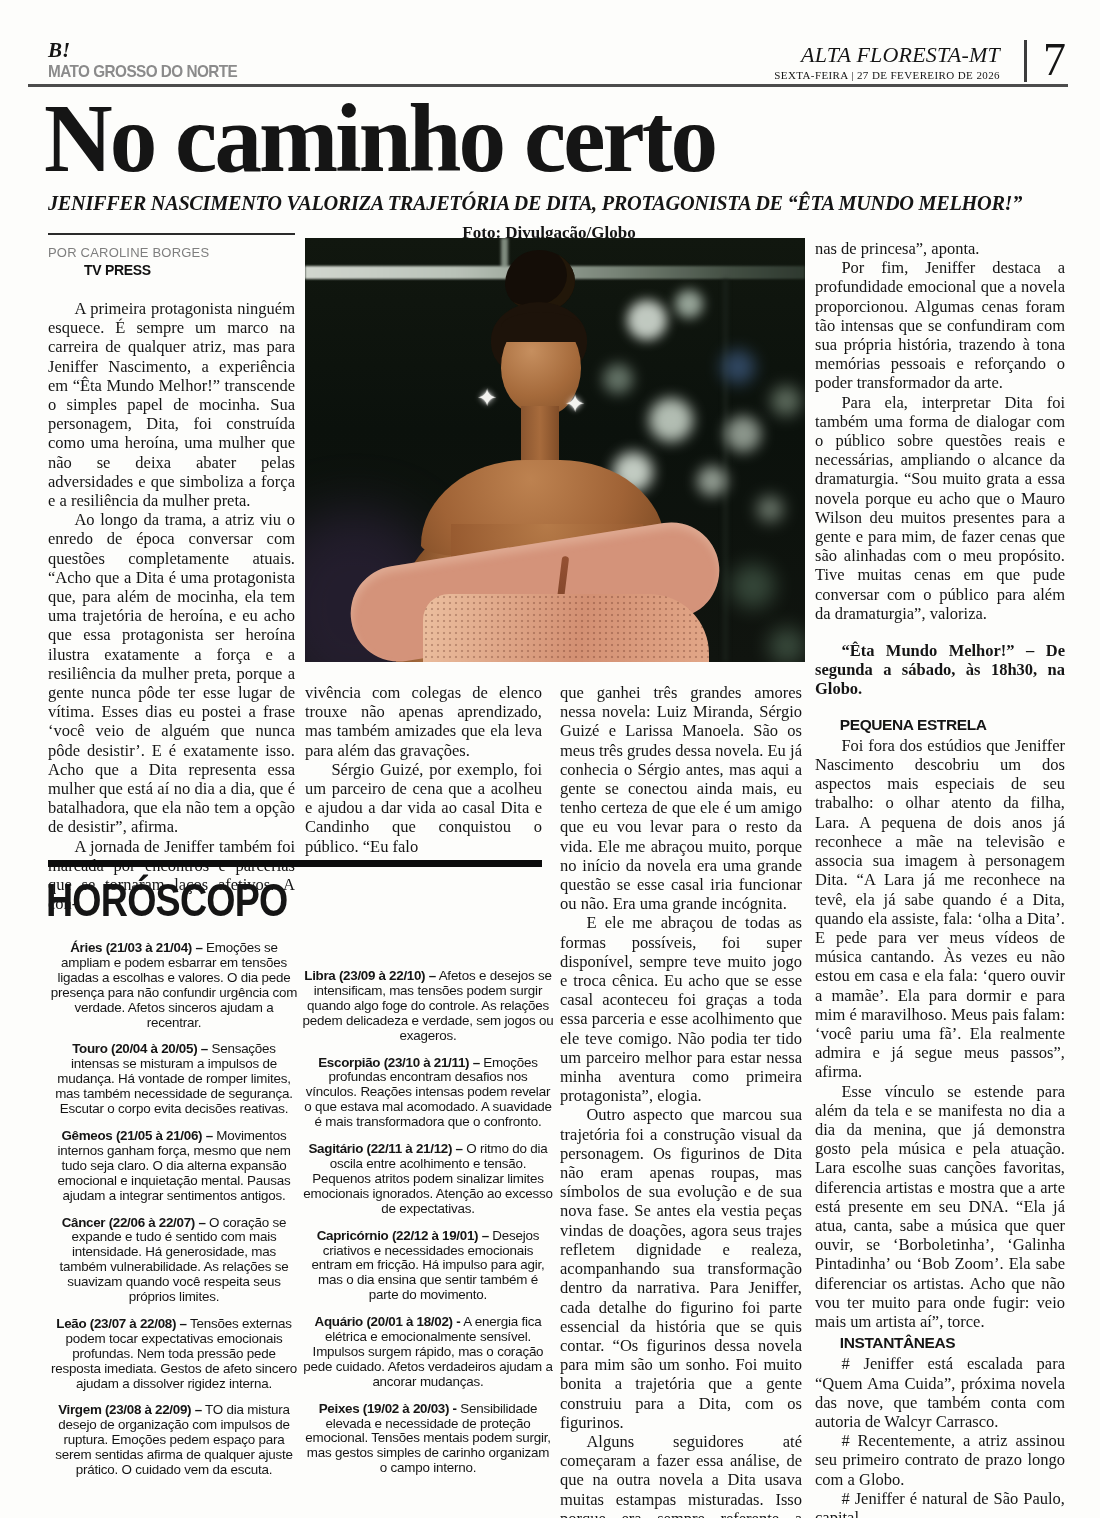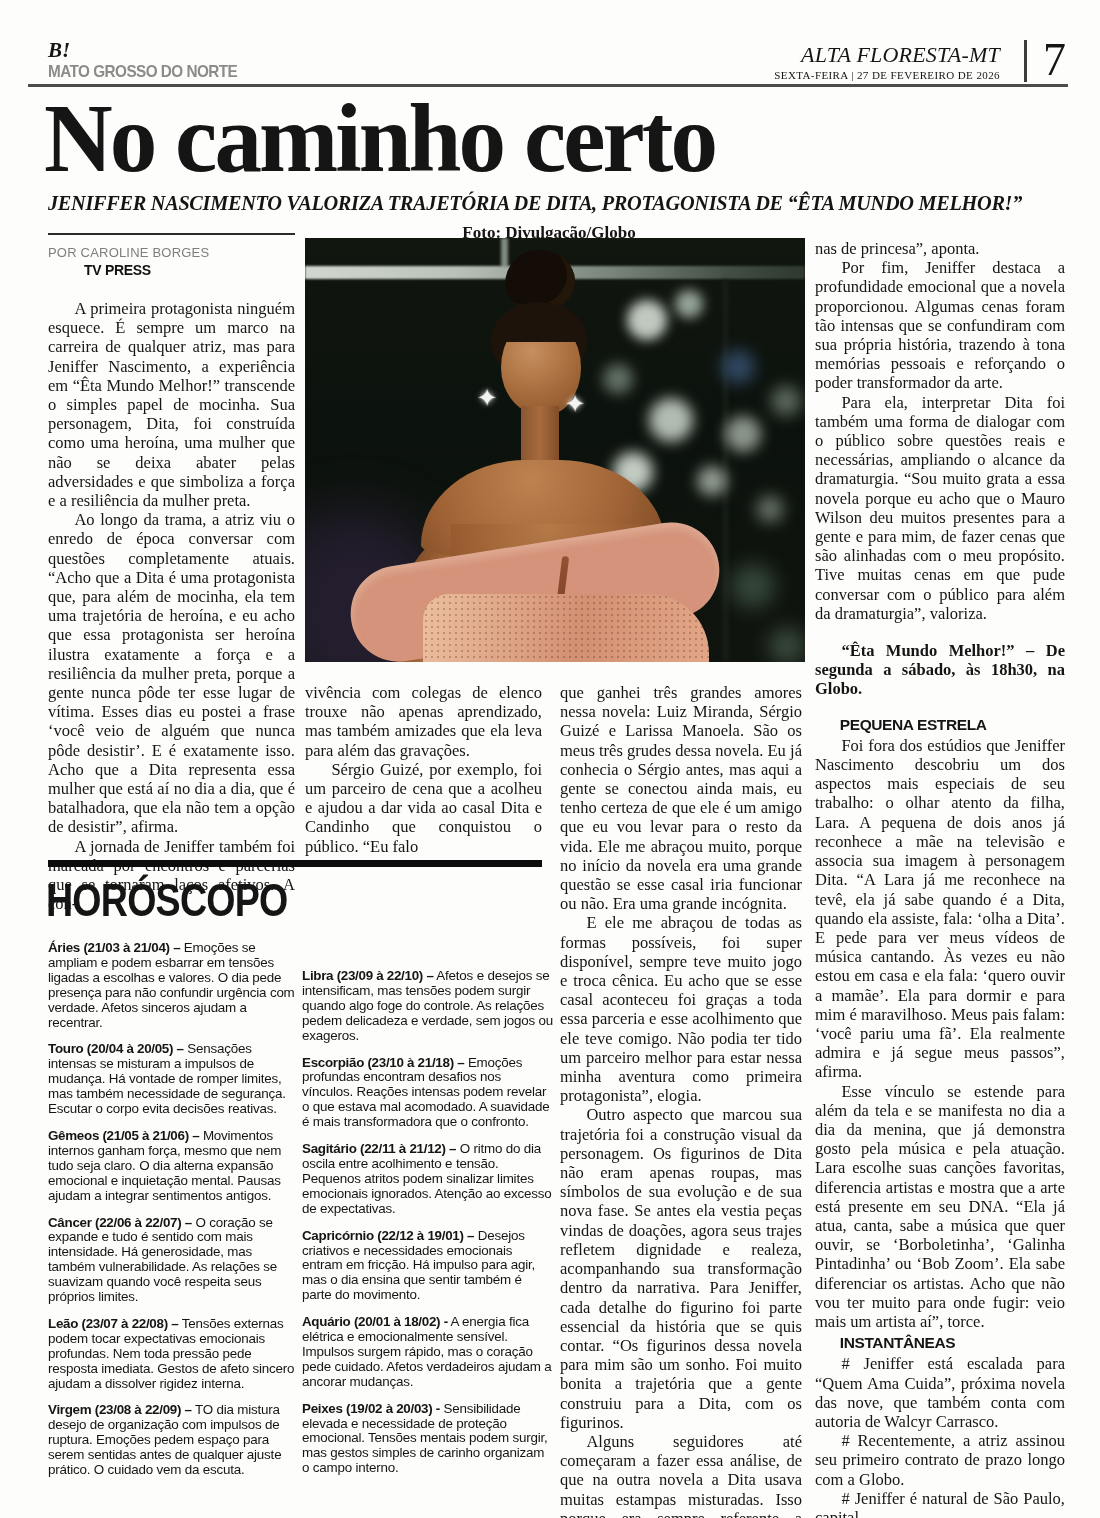--- a/index.html
+++ b/index.html
@@ -84,21 +84,21 @@
   .sched{font-weight:bold;margin:18px 0 16px 0 !important;}
   .subhead-sans{font-family:"Liberation Sans",sans-serif;font-weight:bold;font-size:15.5px;letter-spacing:-0.4px;
                 margin:10px 0 2px 0;text-indent:1.6em;}
   .subhead-sans.tight{margin-top:2px;}
 
   
   .horo-rule{position:absolute;left:48px;top:860px;width:494px;height:7px;background:#0d0d0d;}
   .horo-title{position:absolute;left:46px;top:872px;font-family:"Liberation Sans",sans-serif;font-weight:bold;
               font-size:47px;letter-spacing:-1px;transform:scaleX(.8);transform-origin:left;white-space:nowrap;}
   .horo-col{position:absolute;top:941px;width:252px;font-family:"Liberation Sans",sans-serif;
-            font-size:13.4px;line-height:14.9px;letter-spacing:-0.2px;text-align:left;}
+            font-size:13.4px;line-height:14.9px;letter-spacing:-0.2px;text-align:center;}
   .horo-col.left{left:48px;}
   .horo-col.right{left:302px;margin-top:28px;}
   .horo-col p{margin:0 0 12px 0;}
   .horo-col b{letter-spacing:-0.3px;}
 </style>
 </head>
 <body>
 
 <div class="page">
 
@@ -194,25 +194,25 @@
 
   <div class="horo-rule"></div>
   <div class="horo-title">HORÓSCOPO</div>
 
   <div class="horo-col left">
     <p><b>Áries (21/03 à 21/04) –</b> <span>Emoções se ampliam e podem esbarrar em tensões ligadas a escolhas e valores. O dia pede presença para não confundir urgência com verdade. Afetos sinceros ajudam a recentrar.</span></p>
     <p><b>Touro (20/04 à 20/05) –</b> <span>Sensações intensas se misturam a impulsos de mudança. Há vontade de romper limites, mas também necessidade de segurança. Escutar o corpo evita decisões reativas.</span></p>
     <p><b>Gêmeos (21/05 à 21/06) –</b> <span>Movimentos internos ganham força, mesmo que nem tudo seja claro. O dia alterna expansão emocional e inquietação mental. Pausas ajudam a integrar sentimentos antigos.</span></p>
     <p><b>Câncer (22/06 à 22/07) –</b> <span>O coração se expande e tudo é sentido com mais intensidade. Há generosidade, mas também vulnerabilidade. As relações se suavizam quando você respeita seus próprios limites.</span></p>
     <p><b>Leão (23/07 à 22/08) –</b> <span>Tensões externas podem tocar expectativas emocionais profundas. Nem toda pressão pede resposta imediata. Gestos de afeto sincero ajudam a dissolver rigidez interna.</span></p>
-    <p><b>Virgem (23/08 à 22/09) –</b> <span>TO dia mistura desejo de organização com impulsos de ruptura. Emoções pedem espaço para serem sentidas antes de qualquer ajuste prático. O cuidado vem da escuta.</span></p>
+    <p><b>Virgem (23/08 à 22/09) –</b> <span>TO dia mistura desejo de organização com impulsos de ruptura. Emoções pedem espaço para serem sentidas afirma de qualquer ajuste prático. O cuidado vem da escuta.</span></p>
   </div>
 
   <div class="horo-col right">
     <p><b>Libra (23/09 à 22/10) –</b> <span>Afetos e desejos se intensificam, mas tensões podem surgir quando algo foge do controle. As relações pedem delicadeza e verdade, sem jogos ou exageros.</span></p>
-    <p><b>Escorpião (23/10 à 21/18) –</b> <span>Emoções profundas encontram desafios nos vínculos. Reações intensas podem revelar o que estava mal acomodado. A suavidade é mais transformadora que o confronto.</span></p>
+    <p><b>Escorpião (23/10 à 21/11) –</b> <span>Emoções profundas encontram desafios nos vínculos. Reações intensas podem revelar o que estava mal acomodado. A suavidade é mais transformadora que o confronto.</span></p>
     <p><b>Sagitário (22/11 à 21/12) –</b> <span>O ritmo do dia oscila entre acolhimento e tensão. Pequenos atritos podem sinalizar limites emocionais ignorados. Atenção ao excesso de expectativas.</span></p>
     <p><b>Capricórnio (22/12 à 19/01) –</b> <span>Desejos criativos e necessidades emocionais entram em fricção. Há impulso para agir, mas o dia ensina que sentir também é parte do movimento.</span></p>
     <p><b>Aquário (20/01 à 18/02) -</b> <span>A energia fica elétrica e emocionalmente sensível. Impulsos surgem rápido, mas o coração pede cuidado. Afetos verdadeiros ajudam a ancorar mudanças.</span></p>
     <p><b>Peixes (19/02 à 20/03) -</b> <span>Sensibilidade elevada e necessidade de proteção emocional. Tensões mentais podem surgir, mas gestos simples de carinho organizam o campo interno.</span></p>
   </div>
 
 </div>
 
 </body></html>

